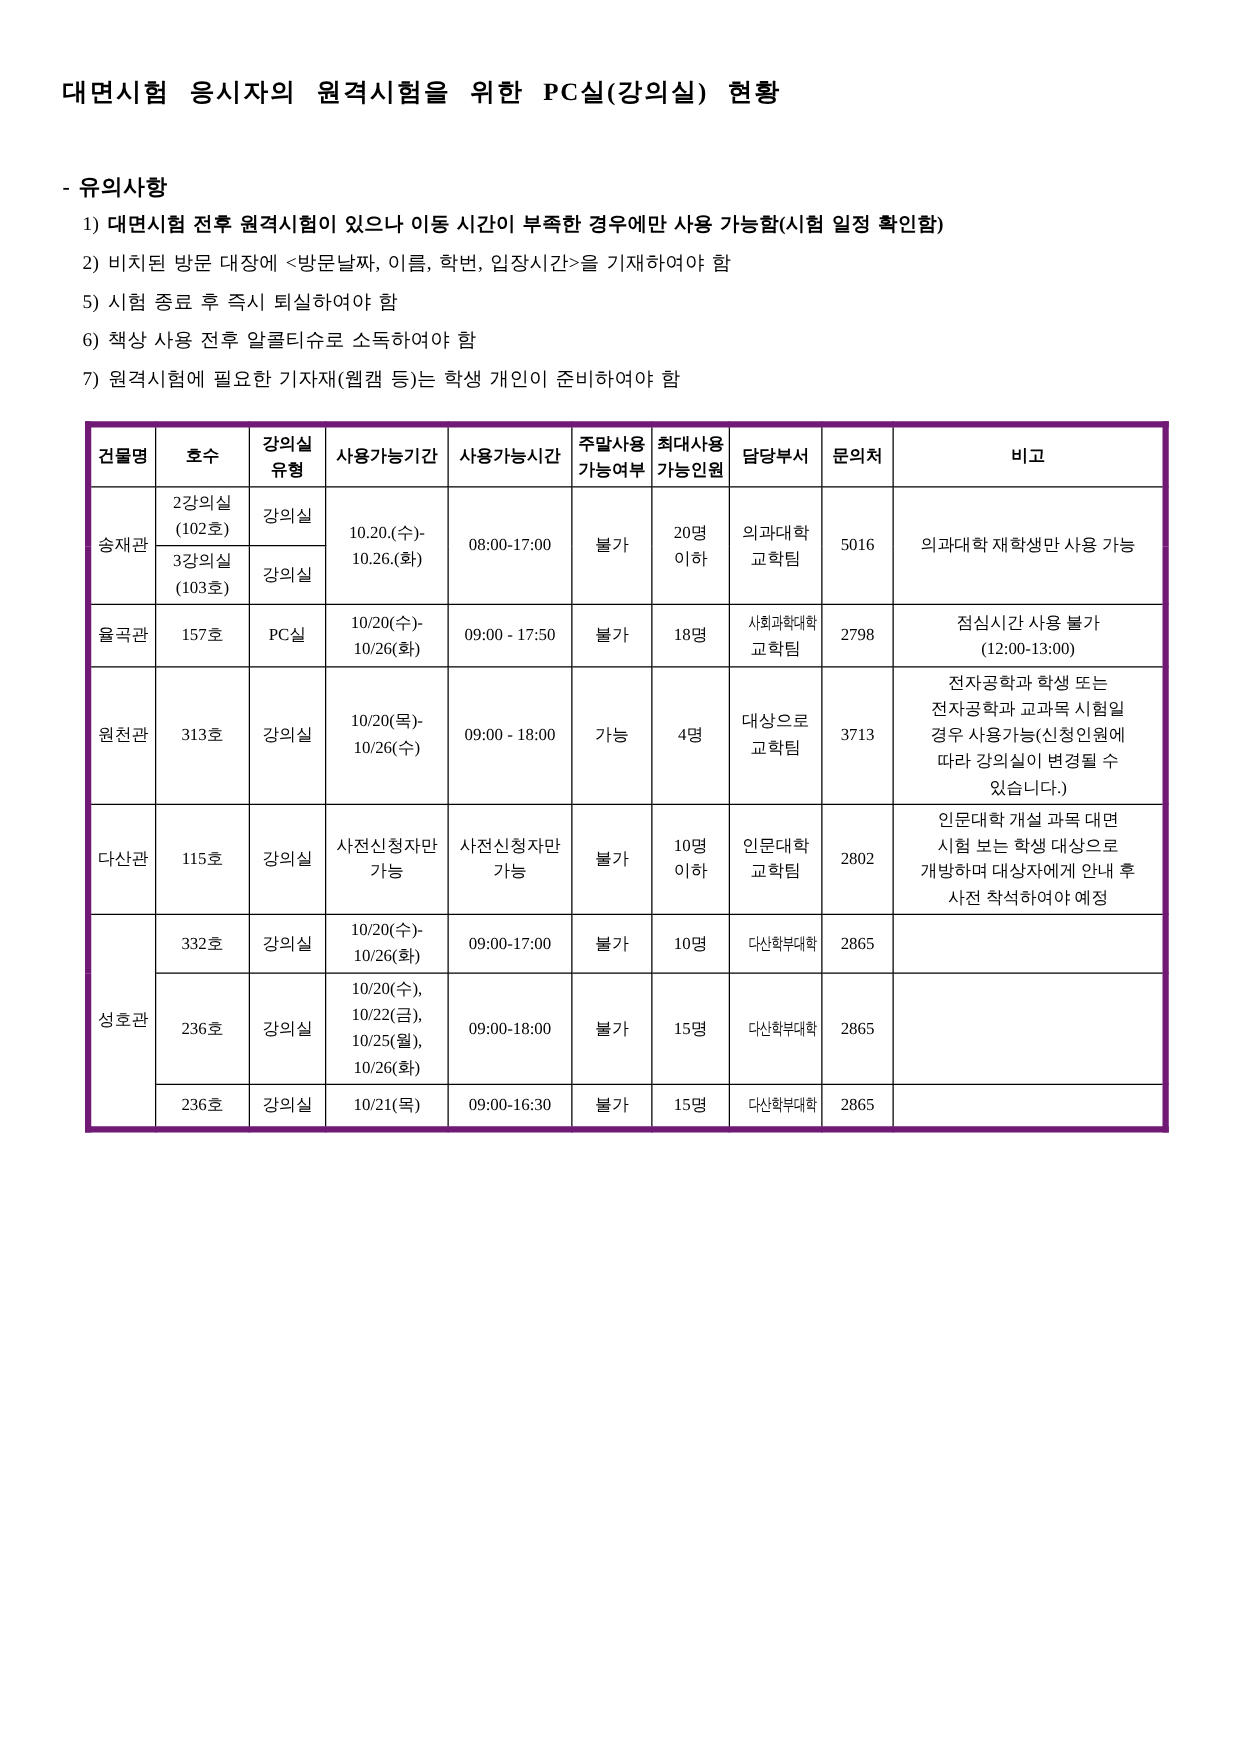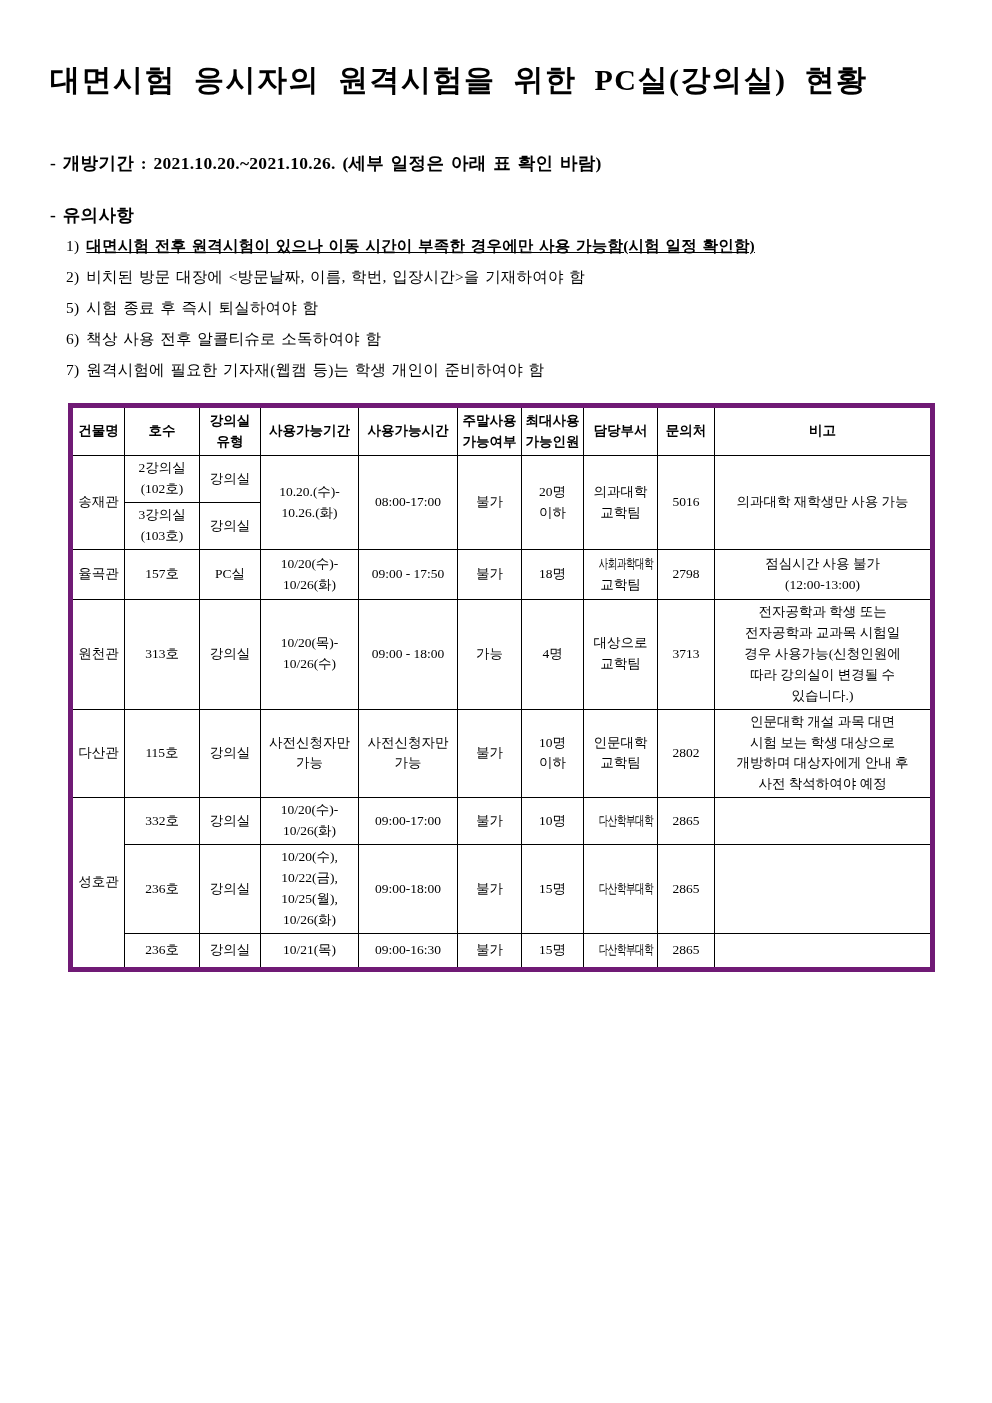--- a/index.html
+++ b/index.html
@@ -5,41 +5,41 @@
   html, body { margin:0; padding:0; }
   body {
     width:992px; height:1403px;
     background:#ffffff; color:#000;
     font-family:"Liberation Serif", "DejaVu Serif", serif;
     overflow:hidden;
   }
   .page { padding:60px 46px 0 50px; }
 
   .doc-title {
-    font-size:30px; font-weight:bold;
+    font-size:20px; font-weight:bold;
     letter-spacing:1.5px; word-spacing:9px;
     white-space:nowrap;
     margin:0 0 50px 0;
   }
 
   .meta-line {
     font-size:17.5px; font-weight:bold;
     letter-spacing:0.3px; word-spacing:2px;
     margin:0 0 12px 0;
   }
   .meta-line.second { margin-bottom:8px;margin-top:28px; }
 
   .notes { list-style:none; margin:0 0 0 16px; padding:0; }
   .notes li {
     font-size:15.5px; line-height:1.45;
     margin-bottom:8.5px; letter-spacing:0.2px; word-spacing:1.5px;
     white-space:nowrap;
   }
   .note-num { margin-right:7px; }
-  .notes li:first-child .note-body { font-weight:bold; text-decoration:underline; }
+  .notes li:first-child .note-body { font-weight:bold; }
 
   table.roomtable {
     border-collapse:collapse; table-layout:fixed;
     width:862px; margin:22px 0 0 18px;
     border:5px solid #701a75;
   }
   .roomtable th, .roomtable td {
     border:1px solid #000;
     text-align:center; vertical-align:middle;
     font-size:13.5px; line-height:1.55;
@@ -67,21 +67,20 @@
     letter-spacing:-0.5px;
   }
 </style>
 </head>
 <body>
 
 <div class="page">
 
   <h1 class="doc-title">대면시험 응시자의 원격시험을 위한 PC실(강의실) 현황</h1>
 
-  <p class="meta-line">- 개방기간 : 2021.10.20.~2021.10.26. (세부 일정은 아래 표 확인 바람)</p>
   <p class="meta-line second">- 유의사항</p>
 
   <ul class="notes">
     <li><span class="note-num">1)</span><span class="note-body">대면시험 전후 원격시험이 있으나 이동 시간이 부족한 경우에만 사용 가능함(시험 일정 확인함)</span></li>
     <li><span class="note-num">2)</span><span class="note-body">비치된 방문 대장에 &lt;방문날짜, 이름, 학번, 입장시간&gt;을 기재하여야 함</span></li>
     <li><span class="note-num">5)</span><span class="note-body">시험 종료 후 즉시 퇴실하여야 함</span></li>
     <li><span class="note-num">6)</span><span class="note-body">책상 사용 전후 알콜티슈로 소독하여야 함</span></li>
     <li><span class="note-num">7)</span><span class="note-body">원격시험에 필요한 기자재(웹캠 등)는 학생 개인이 준비하여야 함</span></li>
   </ul>
 

